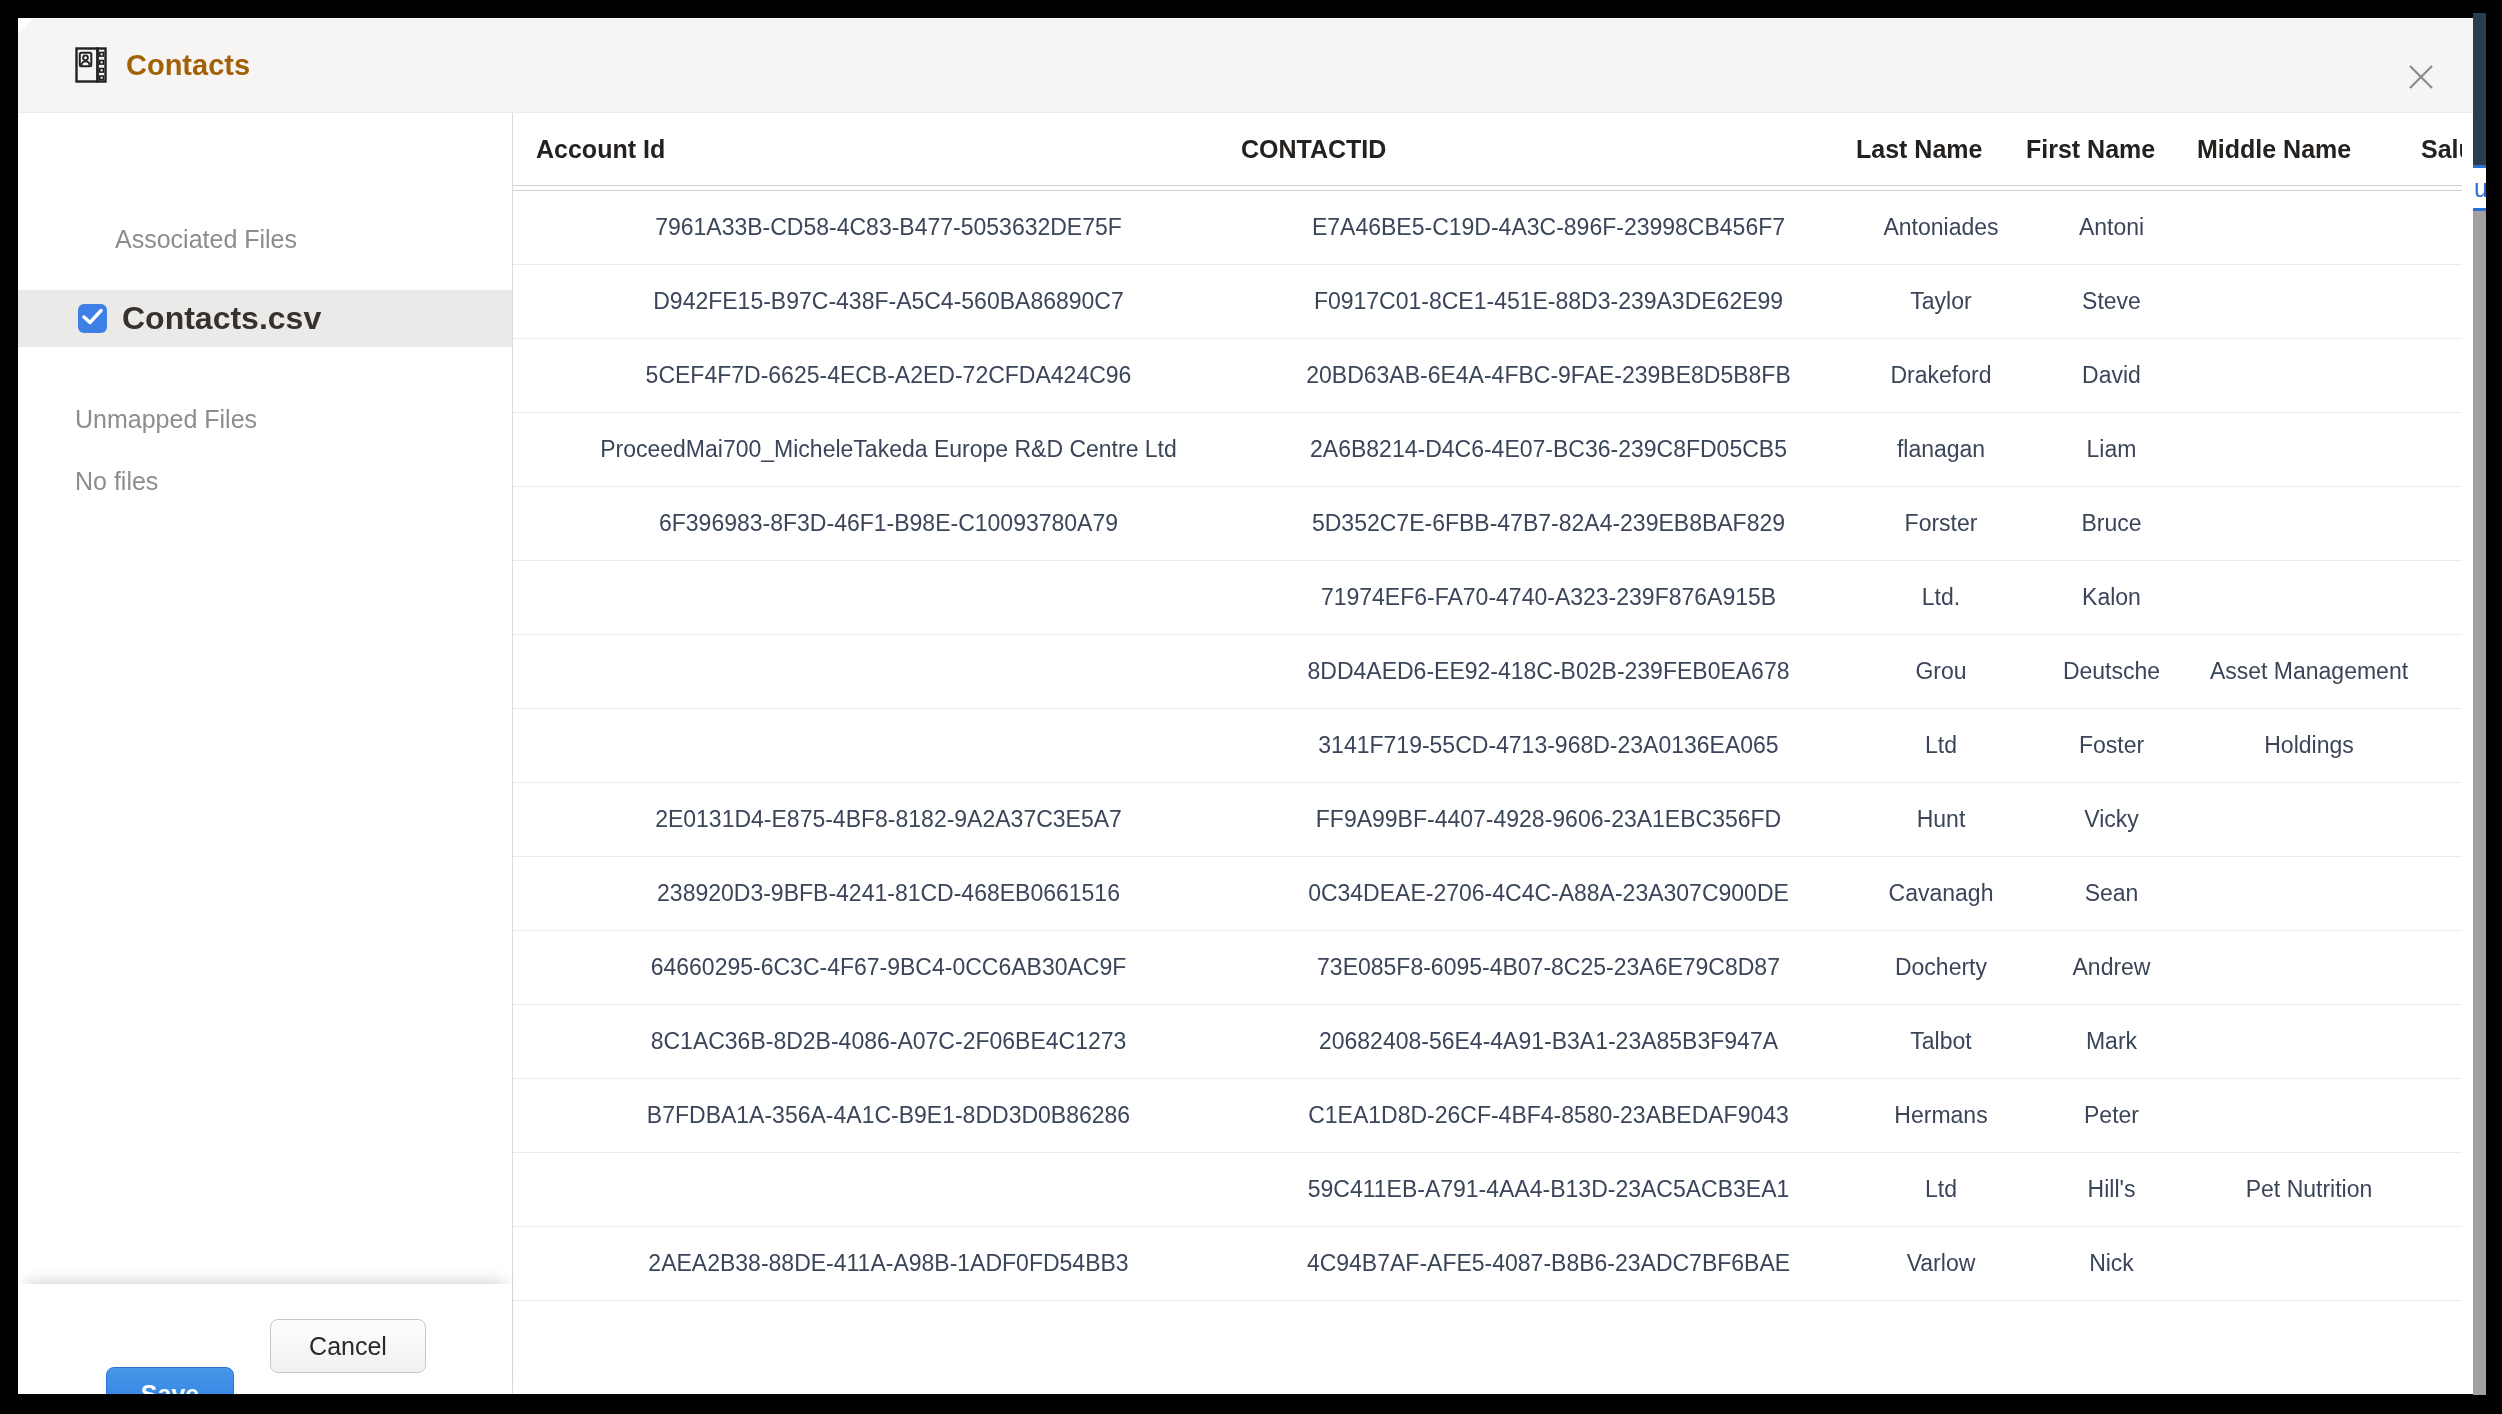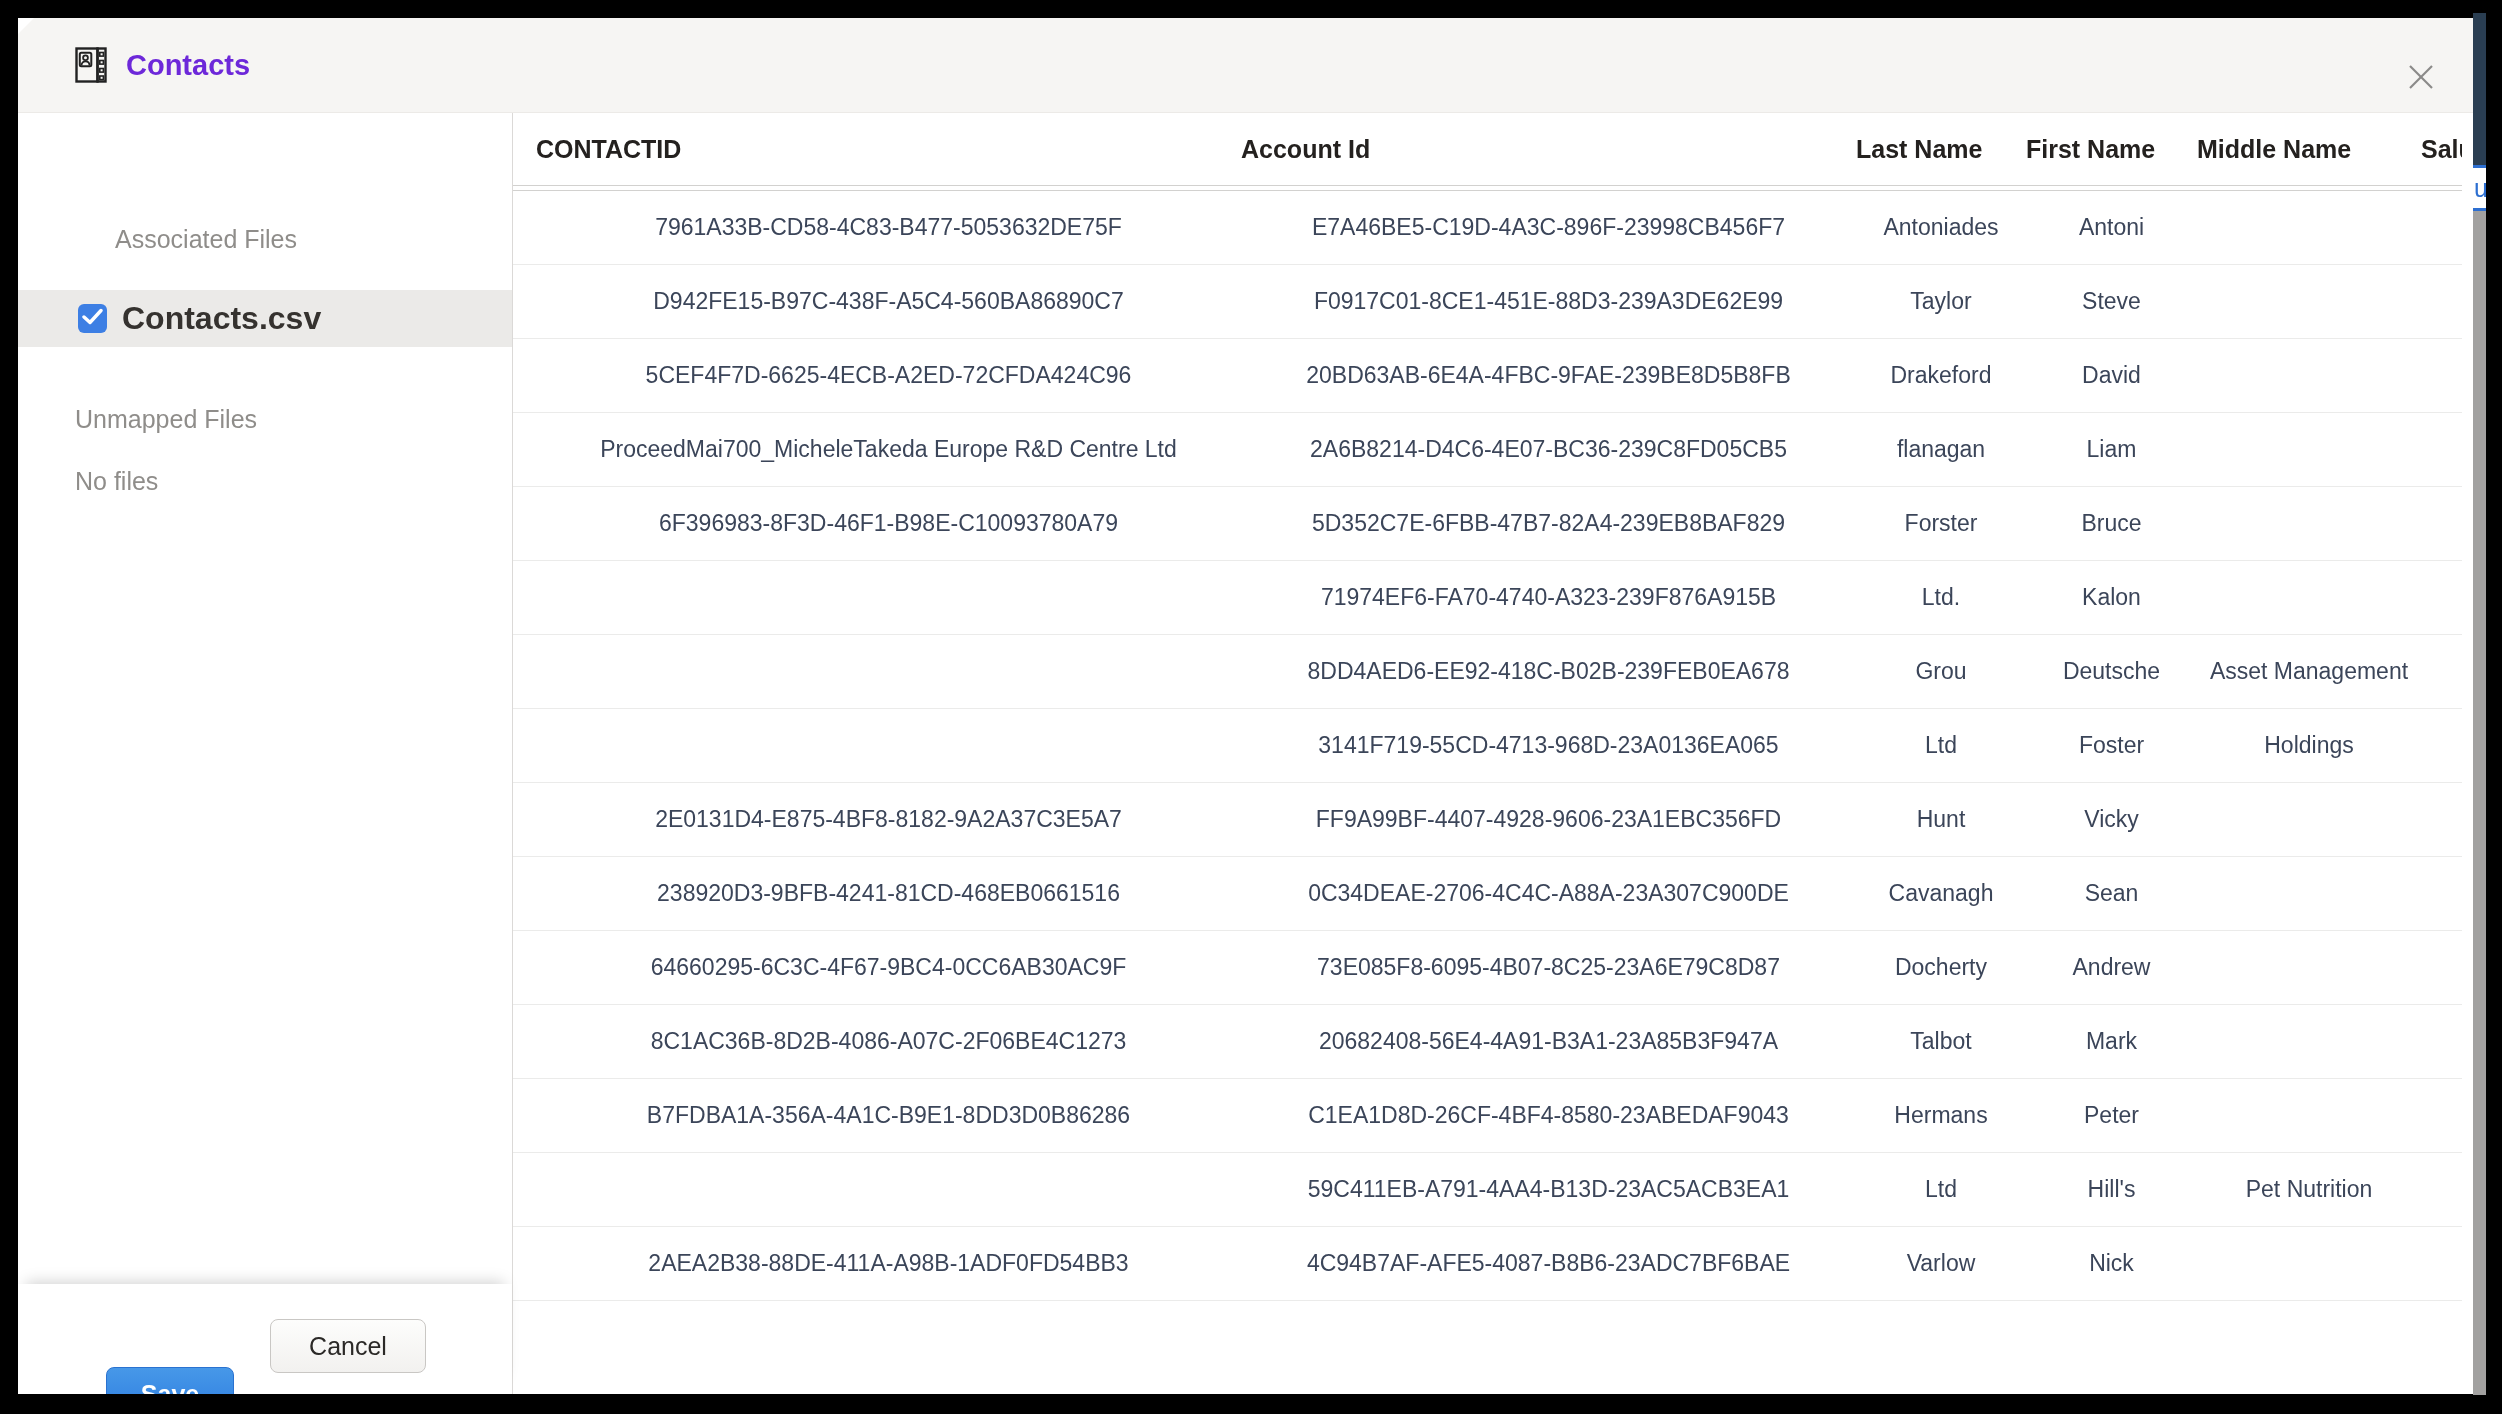--- a/index.html
+++ b/index.html
@@ -14,21 +14,21 @@
         font-size:25px;line-height:40px;overflow:hidden;padding-left:1px;box-sizing:border-box;}
 
   
   .modal{position:absolute;left:18px;top:18px;width:2455px;height:1376px;background:#fff;overflow:hidden;}
   .corner-notch{position:absolute;left:18px;top:18px;}
 
   .modal-header{position:absolute;left:0;top:0;width:100%;height:95px;background:#f6f5f3;
                 border-bottom:1px solid #eceae7;box-sizing:border-box;}
   .contacts-icon{position:absolute;left:57px;top:29px;}
   .modal-title{position:absolute;left:108px;top:0;height:85px;line-height:95px;
-               font-size:29px;font-weight:700;color:#6d28d9;}
+               font-size:29px;font-weight:700;color:#a16207;}
   .close-button{position:absolute;right:32px;top:40px;width:40px;height:40px;cursor:pointer;
                 display:flex;align-items:center;justify-content:center;background:transparent;border:none;}
 
   
   .sidebar{position:absolute;left:0;top:95px;width:494px;height:1281px;background:#fff;}
   .side-label{position:absolute;left:57px;font-size:25px;color:#8f8d8a;}
   .assoc-label{top:112px;margin-left:40px;}
   .unmapped-label{top:292px;}
   .nofiles-label{top:354px;}
   .file-row{position:absolute;left:0;top:177px;width:494px;height:57px;background:#ebeae8;cursor:pointer;}
@@ -107,22 +107,22 @@
         <span class="file-name">Contacts.csv</span>
       </div>
       <div class="side-label unmapped-label">Unmapped Files</div>
       <div class="side-label nofiles-label">No files</div>
     </div>
 
     <div class="v-divider"></div>
 
     <div class="table-area">
       <div class="thead">
+          <div class="cell">Account Id</div>
           <div class="cell">CONTACTID</div>
-          <div class="cell">Account Id</div>
           <div class="cell">Last Name</div>
           <div class="cell">First Name</div>
           <div class="cell">Middle Name</div>
           <div class="cell">Salutation</div>
         </div>
       <div class="tbody">
           <div class="trow">
             <div class="cell">7961A33B-CD58-4C83-B477-5053632DE75F</div>
             <div class="cell">E7A46BE5-C19D-4A3C-896F-23998CB456F7</div>
             <div class="cell">Antoniades</div>

